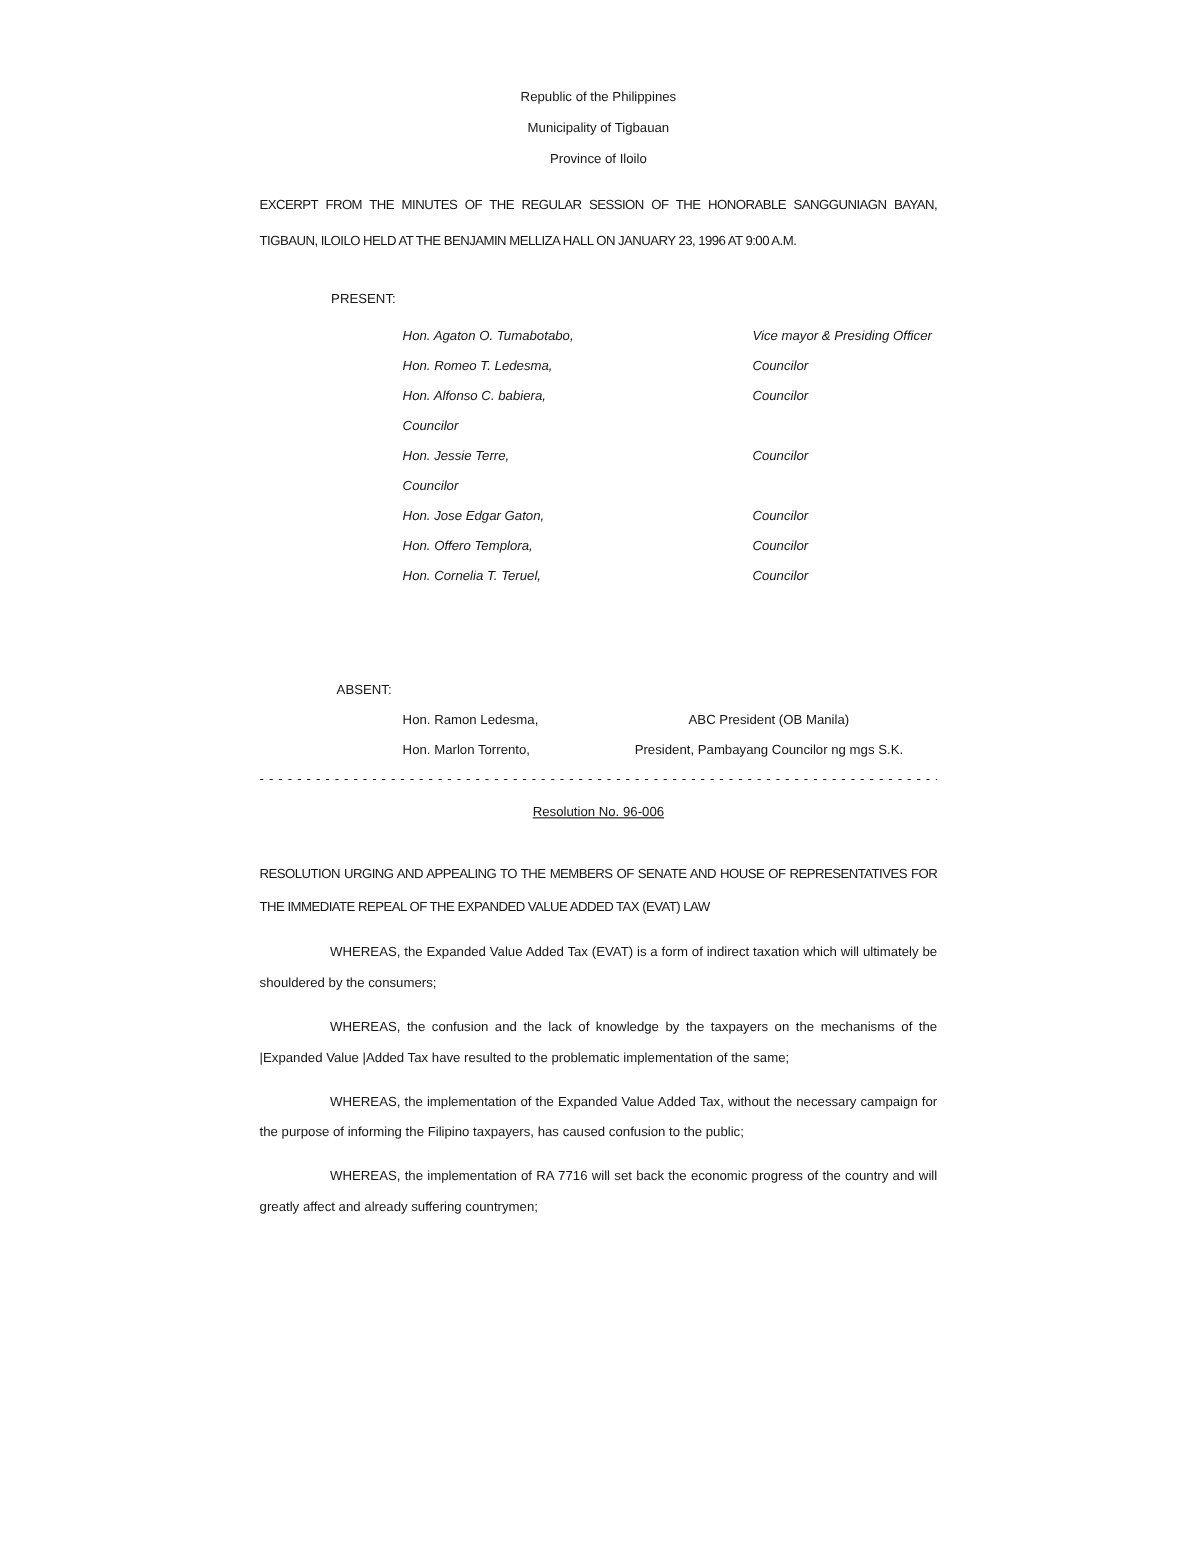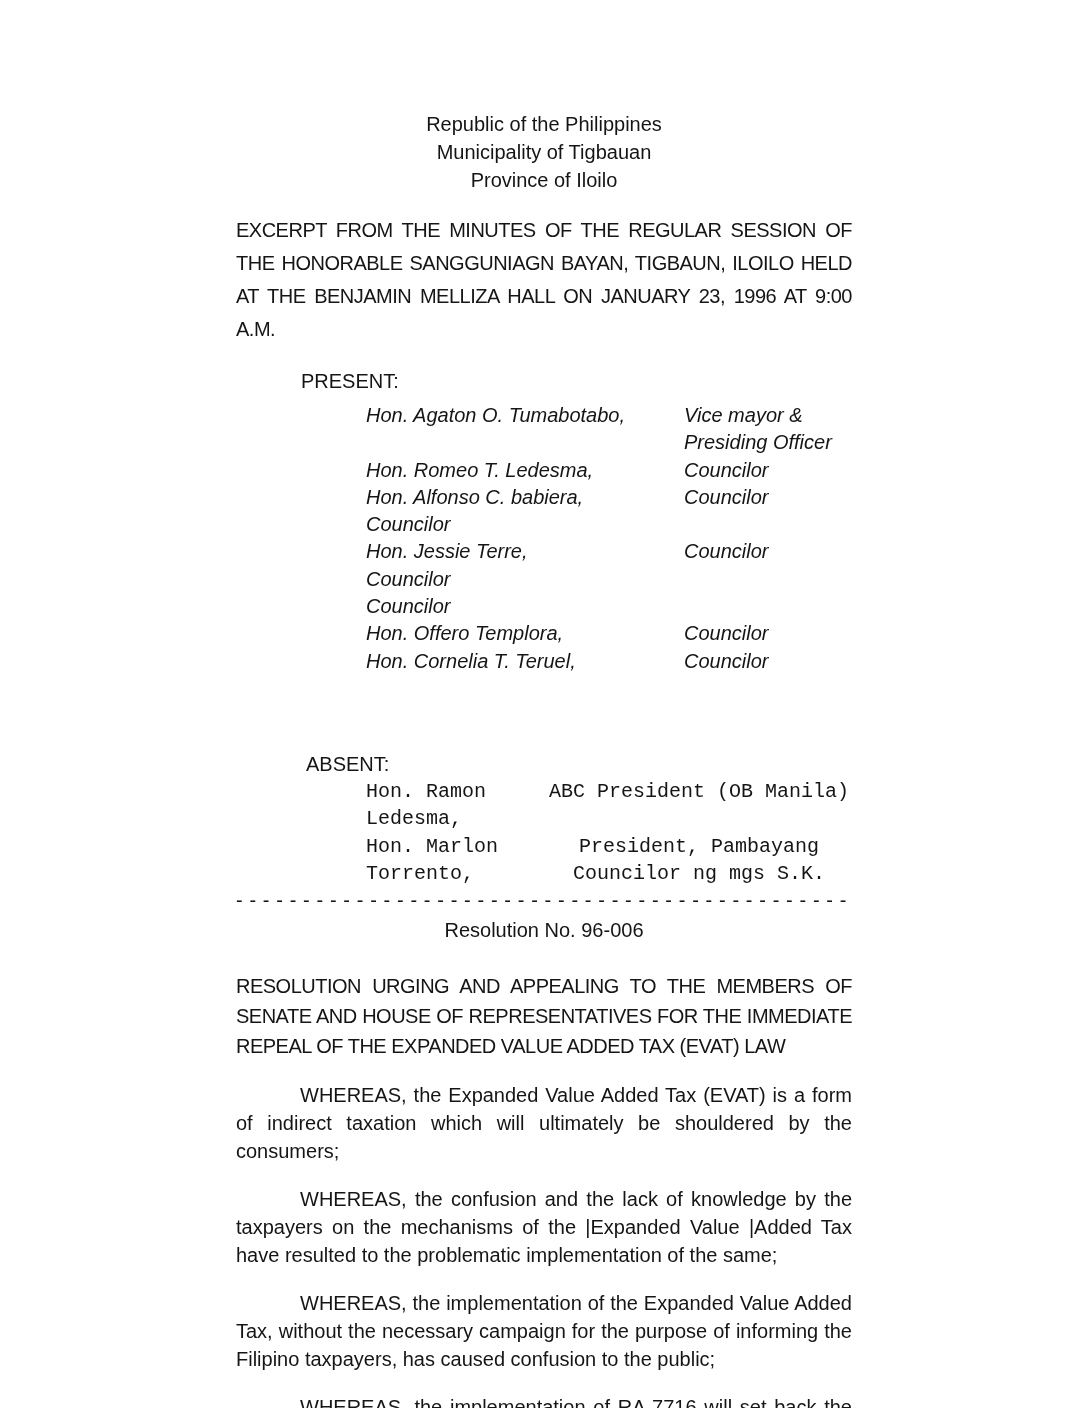--- a/index.html
+++ b/index.html
@@ -4,49 +4,49 @@
 <style>
   html, body { margin: 0; padding: 0; background: #ffffff; }
   .page {
     position: relative;
     width: 872px;
     height: 1408px;
     margin: 0 auto;
     background: #ffffff;
     color: #151515;
     font-family: "Liberation Sans", sans-serif;
-    font-size: 20px;
+    font-size: 12px;
     box-sizing: border-box;
-    padding: 110px 128px 0 128px;
+    padding: 74px 128px 0 128px;
     overflow: hidden;
   }
   .header-block { text-align: center; line-height: 28px; }
   .excerpt {
     line-height: 33px;
     text-align: justify;
     letter-spacing: -0.5px;
   }
   .section-label { margin-top: 22px; padding-left: 65px; line-height: 27px; }
   .roster { margin-top: 7px; font-style: italic; }
   .member-row { display: flex; padding-left: 130px; line-height: 27.3px; }
   .member-row .name { width: 318px; flex: 0 0 318px; }
   .member-row .title { flex: 1; }
   .absent-block { margin-top: 76px; }
   .absent-block .section-label { margin-top: 0; padding-left: 70px; }
-  .absent-row { display: flex; padding-left: 130px; line-height: 27.3px; font-family: Liberation Mono, monospace; }
+  .absent-row { display: flex; padding-left: 130px; line-height: 27.3px; }
   .absent-row .name { width: 180px; flex: 0 0 180px; }
   .absent-row .title { flex: 1; text-align: center; }
   .separator {
     margin-top: 4px;
     line-height: 18px;
     white-space: nowrap;
     overflow: hidden;
     letter-spacing: 0.6px;
   }
-  .resolution-number { text-align: center; margin-top: 8px; line-height: 27px; }
+  .resolution-number { text-align: center; margin-top: 8px; line-height: 27px; text-decoration: underline; }
   .resolution-title {
     margin-top: 27px;
     line-height: 30px;
     text-align: justify;
     letter-spacing: -0.5px;
   }
   .clause {
     margin-top: 12px;
     line-height: 28px;
     text-align: justify;
@@ -85,20 +85,21 @@
       <span class="title">Councilor</span>
     </div>
     <div class="member-row">
       <span class="name">Hon. Jessie Terre,</span>
       <span class="title">Councilor</span>
     </div>
     <div class="member-row">
       <span class="title">Councilor</span>
     </div>
     <div class="member-row">
+      <span class="name">Hon. Jose Edgar Gaton,</span>
       <span class="title">Councilor</span>
     </div>
     <div class="member-row">
       <span class="name">Hon. Offero Templora,</span>
       <span class="title">Councilor</span>
     </div>
     <div class="member-row">
       <span class="name">Hon. Cornelia T. Teruel,</span>
       <span class="title">Councilor</span>
     </div>

